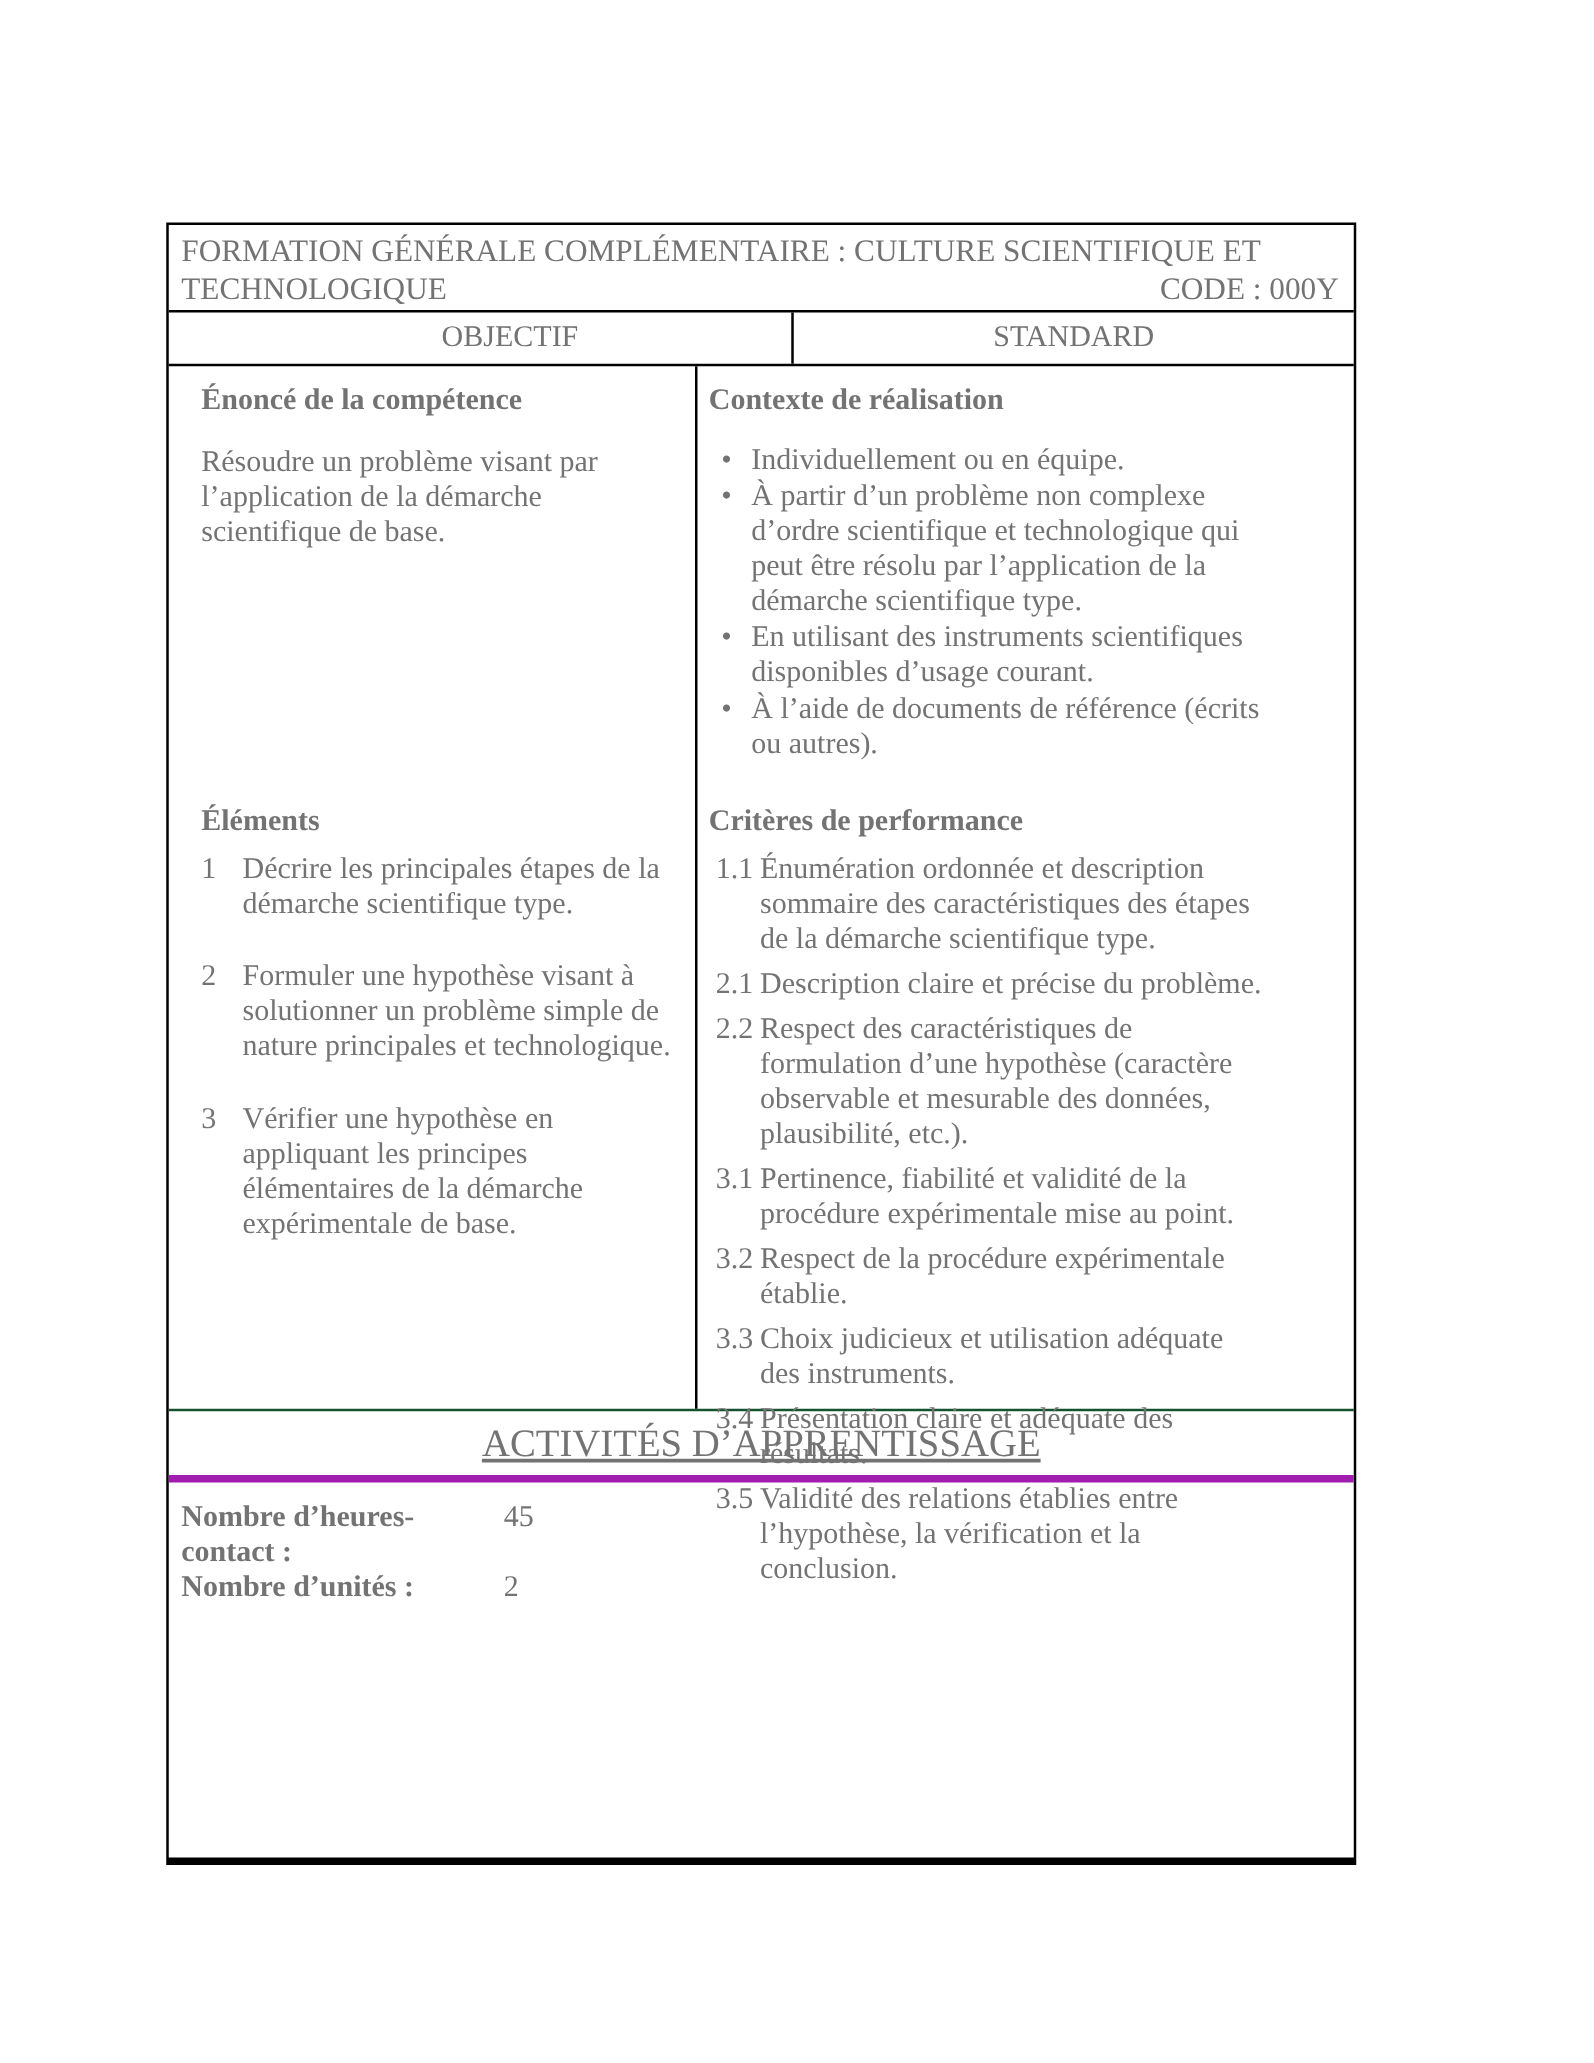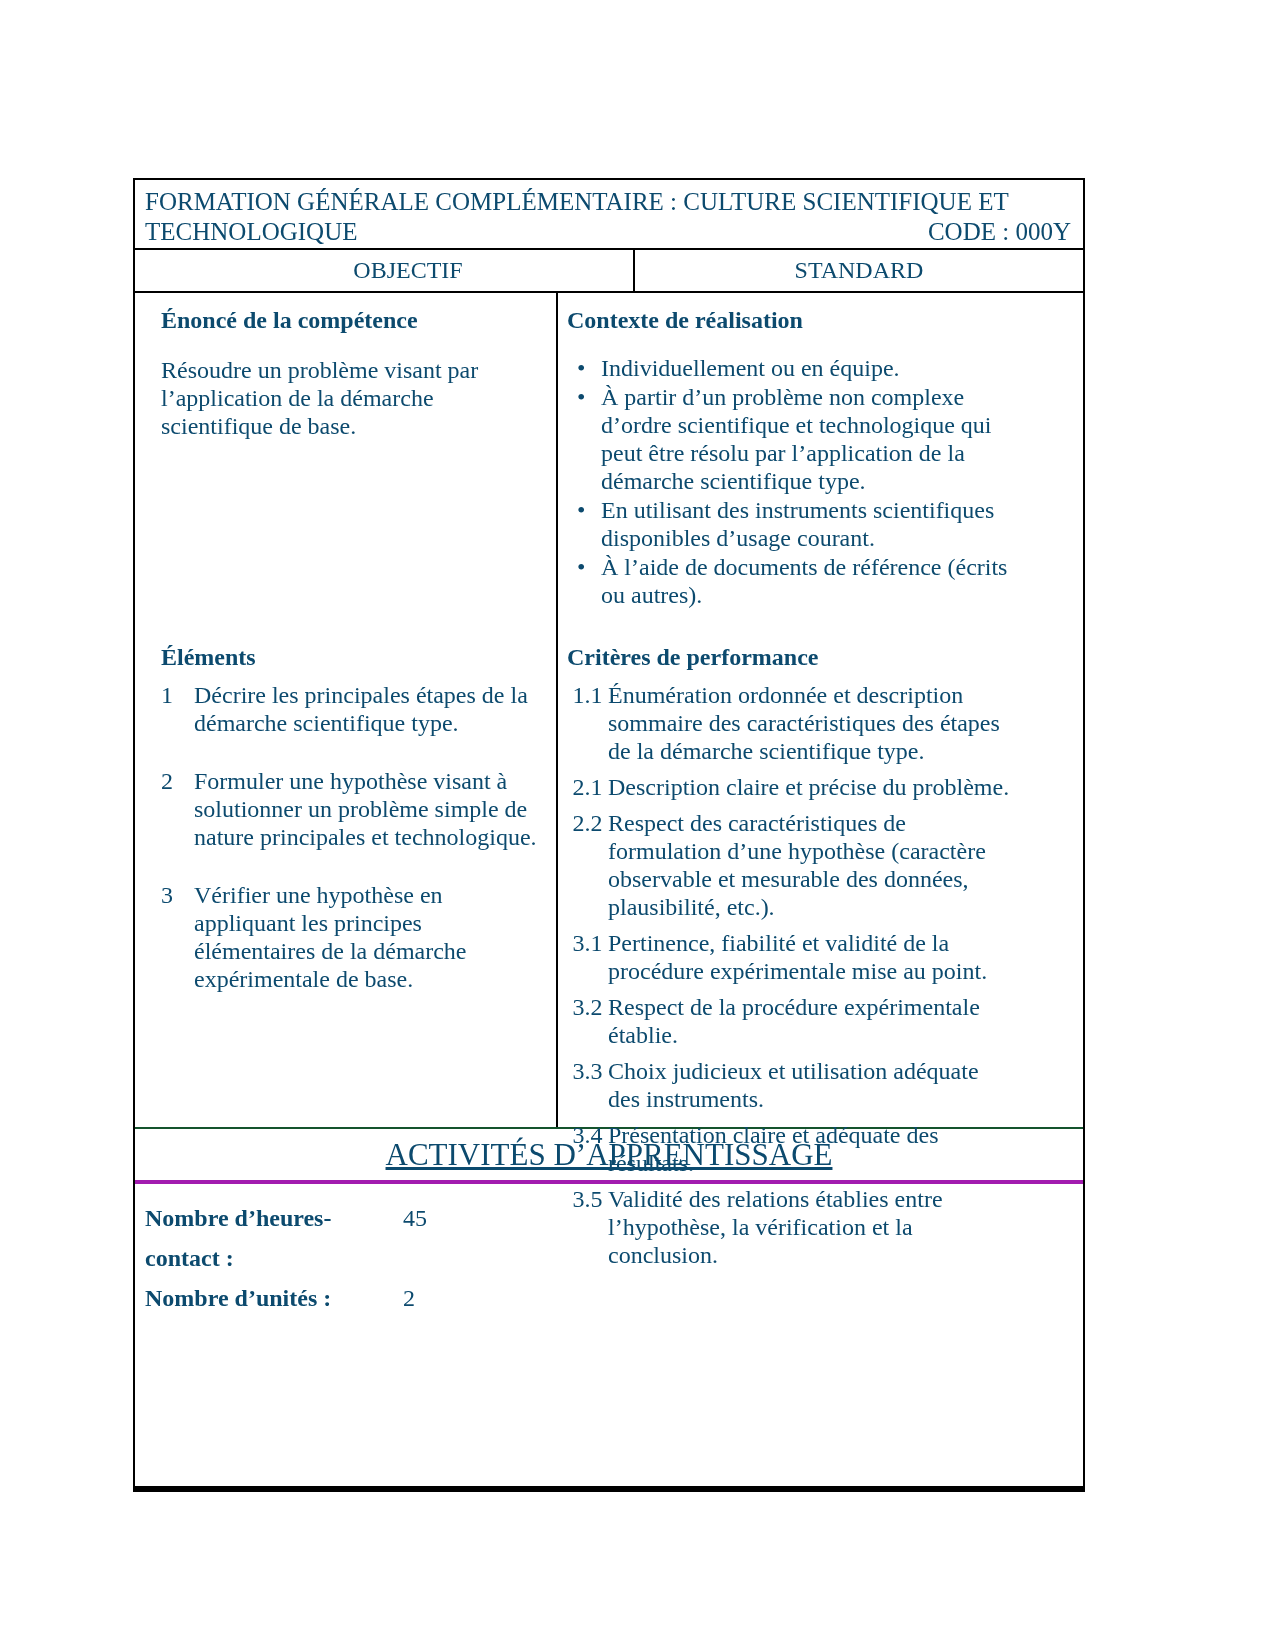--- a/index.html
+++ b/index.html
@@ -1,18 +1,18 @@
 <!DOCTYPE html>
 <html><head>
 <meta charset="utf-8">
 <style>
   html, body { margin:0; padding:0; background:#ffffff; }
   .page {
     position:relative; width:1275px; height:1650px; background:#ffffff;
-    font-family:"Liberation Serif", serif; color:#0c4a6e; overflow:hidden;
+    font-family:"Liberation Serif", serif; color:#737373; overflow:hidden;
   }
   .doc-table {
     position:absolute; left:133px; top:178px; width:948px;
     border:2px solid #000; border-bottom-width:6px; box-sizing:content-box;
   }
   .title-row { height:61px; padding:7px 12px 0 10px; font-size:25px; line-height:30px; }
   .title-line2 { display:flex; justify-content:space-between; }
   .col-header-row { display:flex; border-top:2px solid #000; height:41px; font-size:24px;padding-left:48px; }
   .col-cell { width:473px; display:flex; align-items:center; justify-content:center; box-sizing:border-box; }
   .col-cell.right { width:473px; border-left:2px solid #000; }
@@ -30,21 +30,21 @@
   .num-item { display:flex; }
   .elements-list .num-item { margin-bottom:30px; }
   .elements-list .num { width:33px; flex:0 0 auto; }
   .criteres-list .num-item { margin-bottom:8px; }
   .criteres-list .num { width:41px; flex:0 0 auto;text-align:center; }
   .item-text { flex:1; }
   .activities-row {
     border-top:2px solid #14532d; height:51px; display:flex;
     align-items:center; justify-content:center; font-size:31px;text-decoration:underline;
   }
-  .hours-row { border-top:4px solid #a21caf; height:306px; padding:14px 0 0 10px; box-sizing:border-box; font-size:24px; line-height:40px; }
+  .hours-row { border-top:6px solid #a21caf; height:306px; padding:14px 0 0 10px; box-sizing:border-box; font-size:24px; line-height:28px; }
   .hours-line { display:flex; }
   .hours-label { width:258px; font-weight:bold; flex:0 0 auto; }
   .footer { position:absolute; left:133px; top:1528px; width:952px; height:30px; font-size:22px; }
   .footer-left  { position:absolute; left:10px; top:0; }
   .footer-page  { position:absolute; left:428px; top:0; }
   .footer-right { position:absolute; right:12px; top:0; }
 </style>
 </head>
 <body>
 

